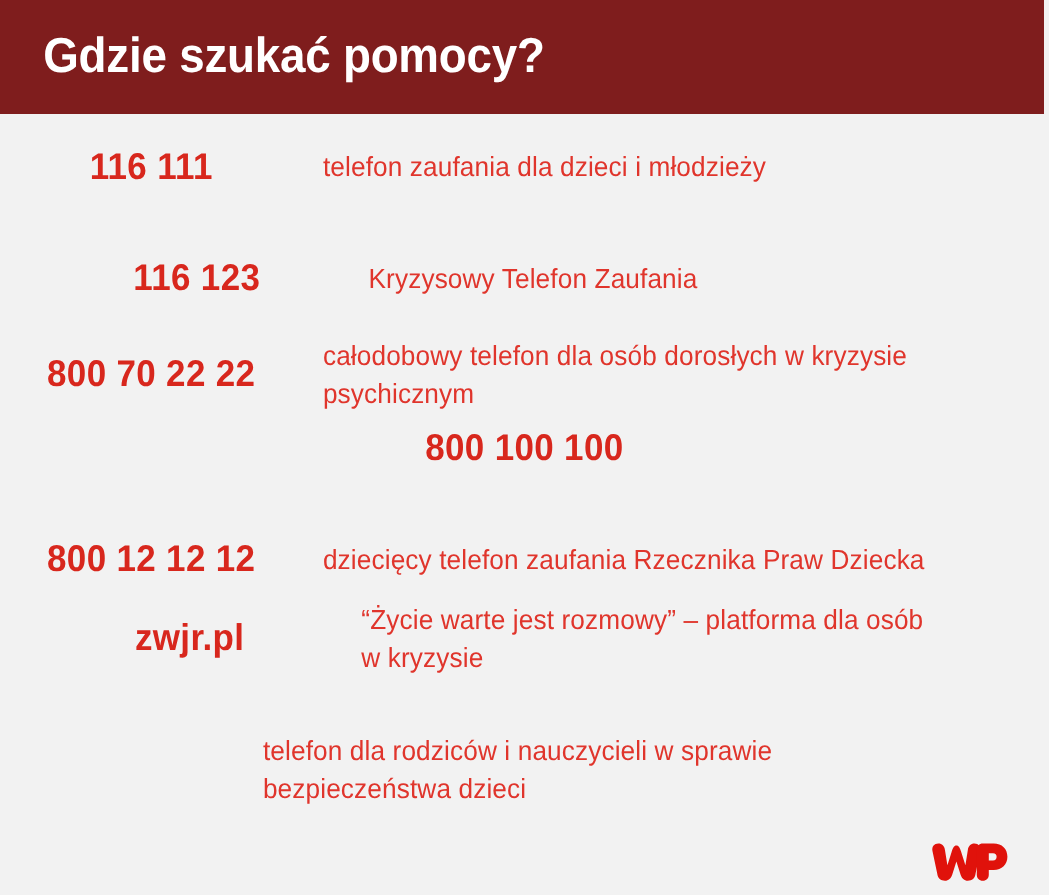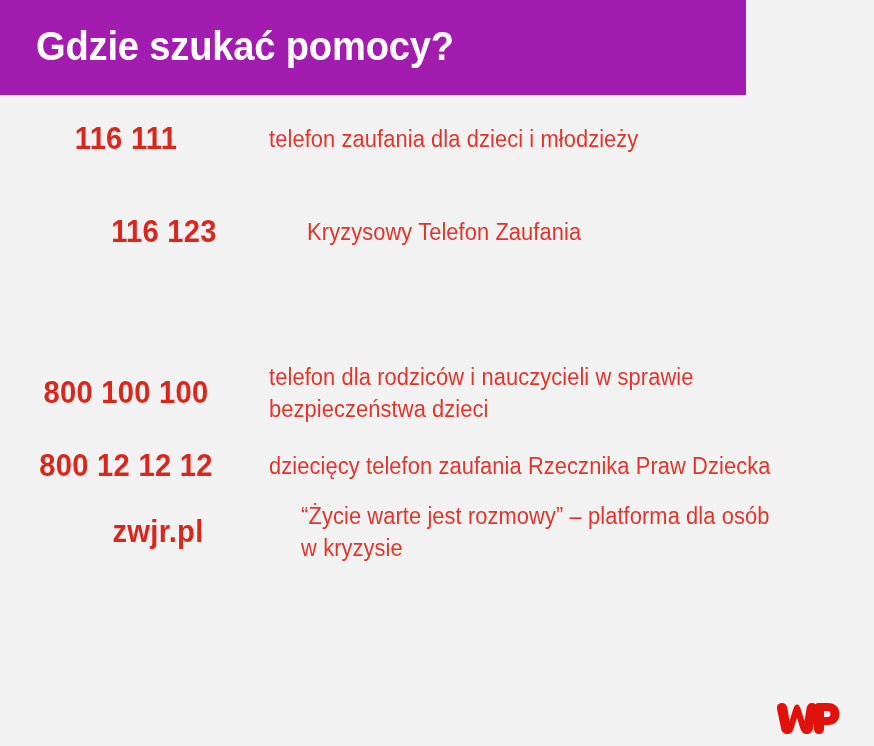--- a/index.html
+++ b/index.html
@@ -21,23 +21,23 @@
     height: 746px;
     background: #f2f2f2;
     box-sizing: border-box;
   }
 
   
   .header-band {
     position: absolute;
     top: 0;
     left: 0;
-    width: 746px;
+    width: 870px;
     height: 95px;
-    background: #a21caf;
+    background: #7f1d1d;
   }
   .header-title {
     position: absolute;
     left: 36px;
     top: 11px;
     margin: 0;
     font-size: 41px;
     line-height: 70px;
     font-weight: bold;
     color: #ffffff;
@@ -90,21 +90,21 @@
   }
   .row-desc .desc-line {
     display: block;
     white-space: nowrap;
   }
 
   
   .help-row.r0 { top: 24px;  height: 40px; }
   .help-row.r1 { top: 117px; height: 40px; padding-left: 38px; }
   .help-row.r2 { top: 181px; height: 72px; }
-  .help-row.r3 { top: 262px; height: 72px; }
+  .help-row.r3 { top: 262px; height: 72px; flex-direction: column; }
   .help-row.r4 { top: 351px; height: 40px; justify-content: space-between; }
   .help-row.r5 { top: 401px; height: 72px; margin-left: 32px; }
   .help-row.r6 { top: 504px; height: 72px; }
 
   
   .wp-logo {
     position: absolute;
     left: 776px;
     top: 697px;
     width: 64px;
@@ -134,20 +134,27 @@
       </div>
     </div>
 
     <div class="help-row r1">
       <div class="row-contact">116 123</div>
       <div class="row-desc">
         <span class="desc-line">Kryzysowy Telefon Zaufania</span>
       </div>
     </div>
 
+    <div class="help-row r2">
+      <div class="row-contact">800 70 22 22</div>
+      <div class="row-desc">
+        <span class="desc-line">całodobowy telefon dla osób dorosłych w kryzysie</span>
+        <span class="desc-line">psychicznym</span>
+      </div>
+    </div>
 
     <div class="help-row r3">
       <div class="row-contact">800 100 100</div>
       <div class="row-desc">
         <span class="desc-line">telefon dla rodziców i nauczycieli w sprawie</span>
         <span class="desc-line">bezpieczeństwa dzieci</span>
       </div>
     </div>
 
     <div class="help-row r4">

